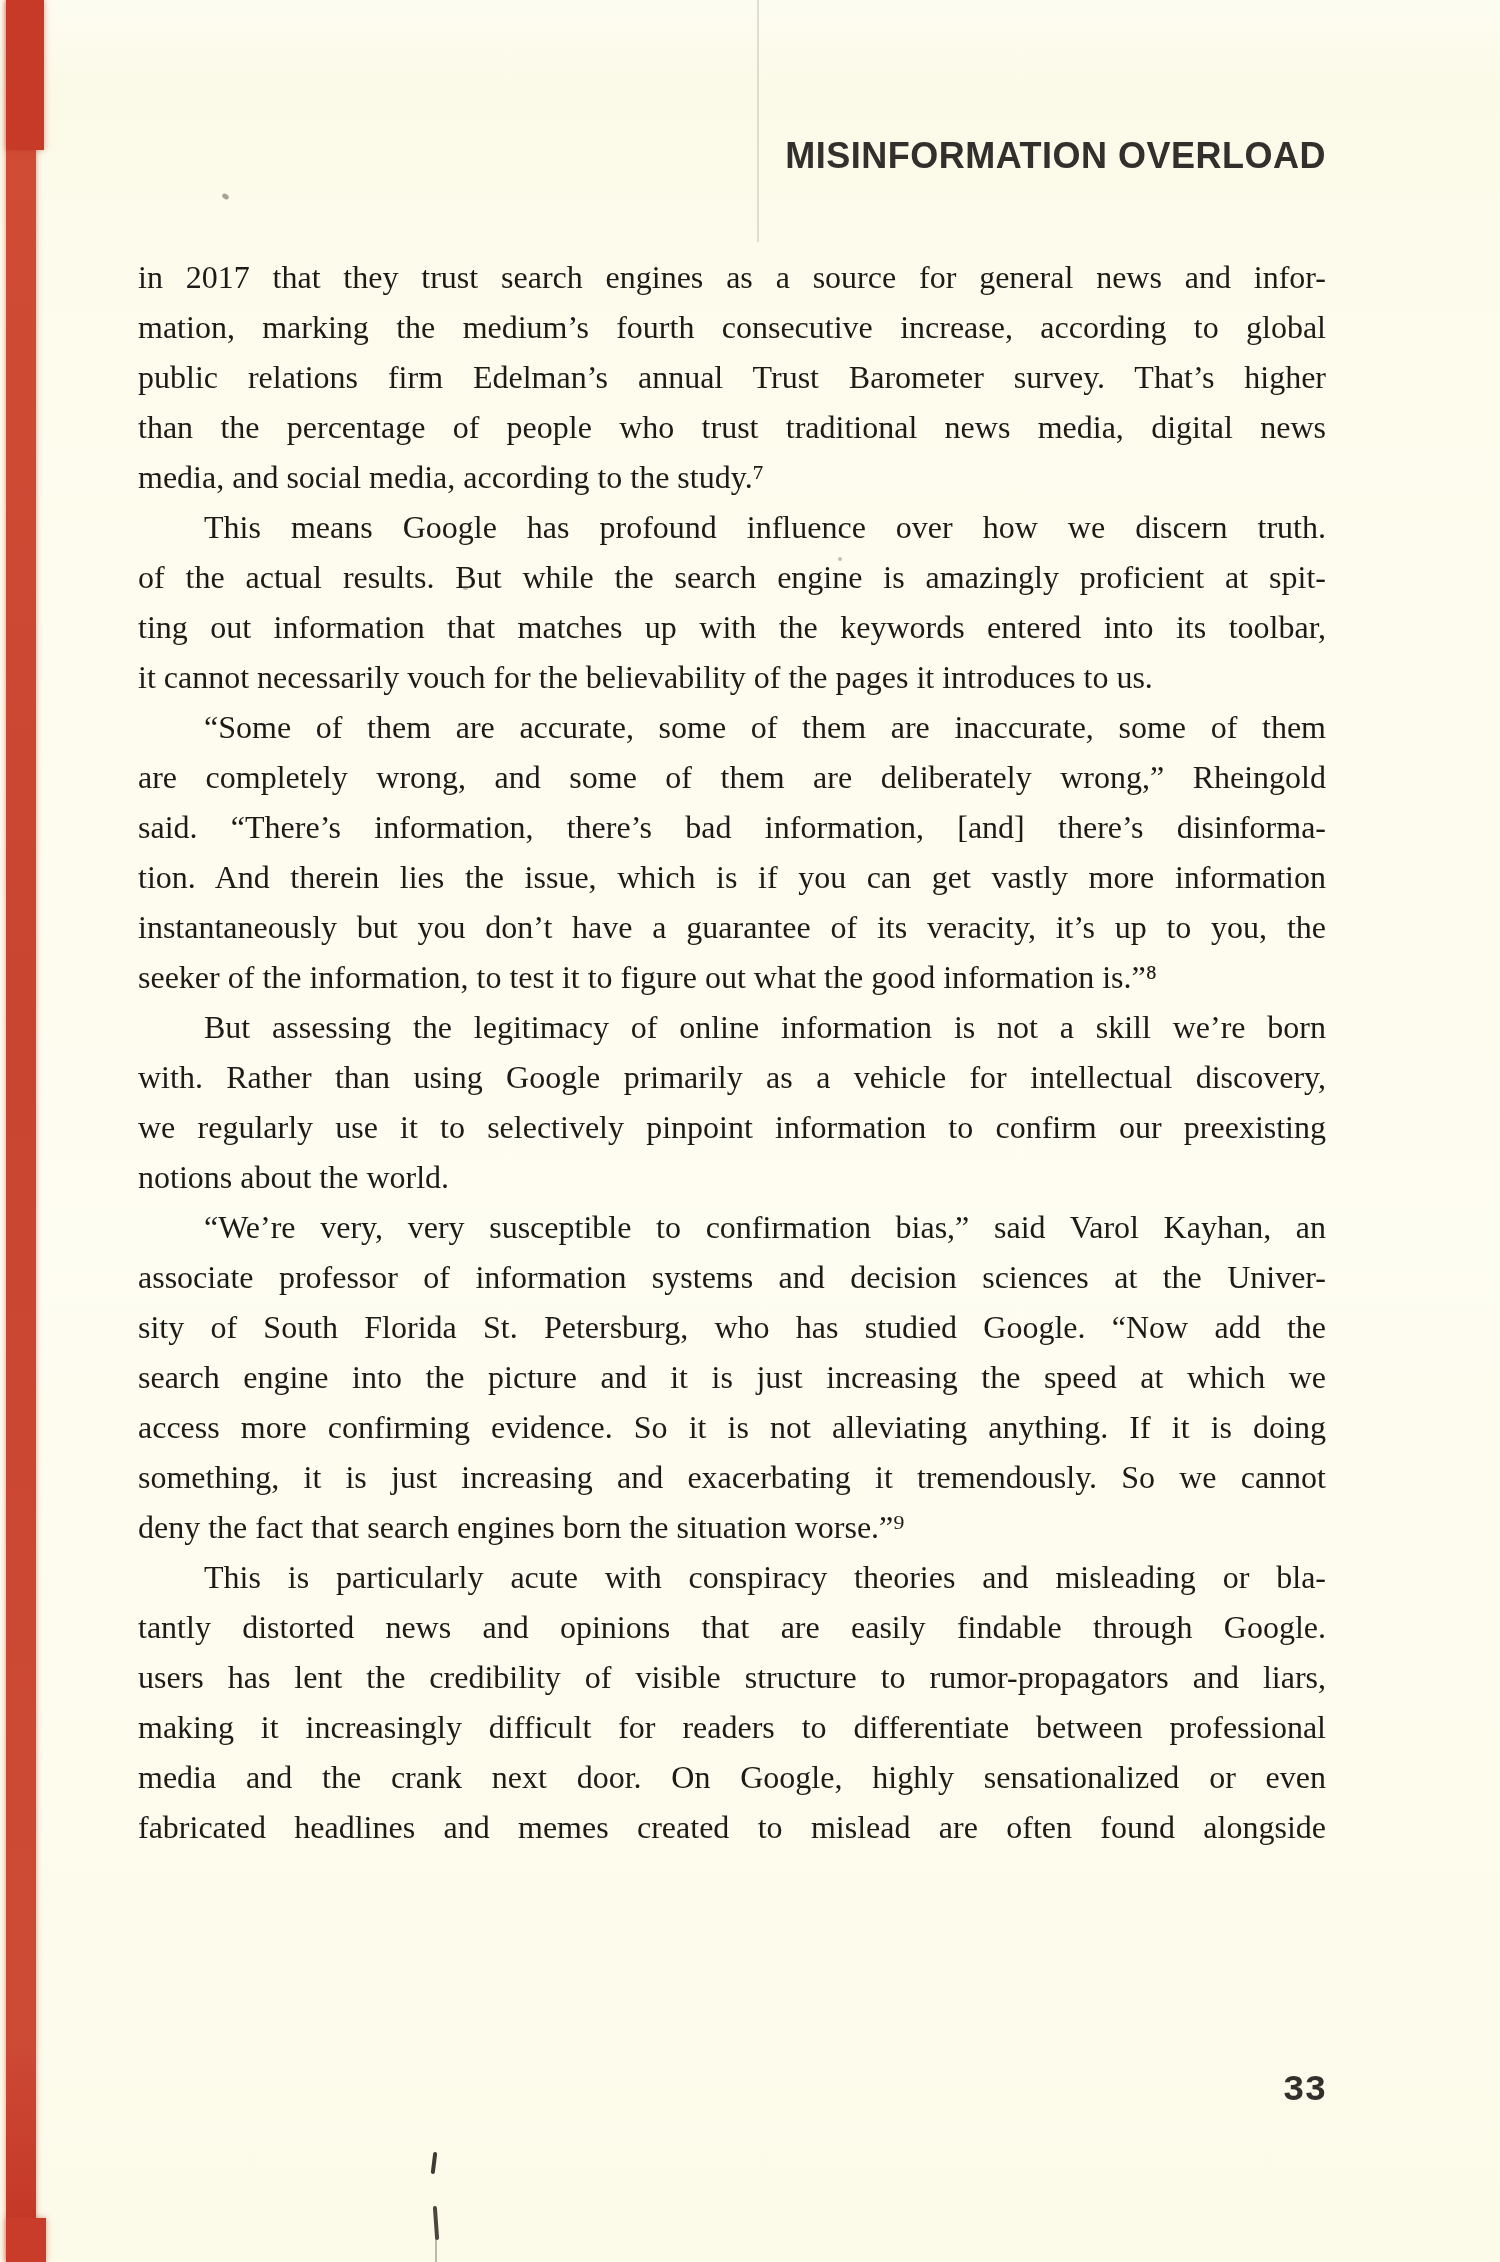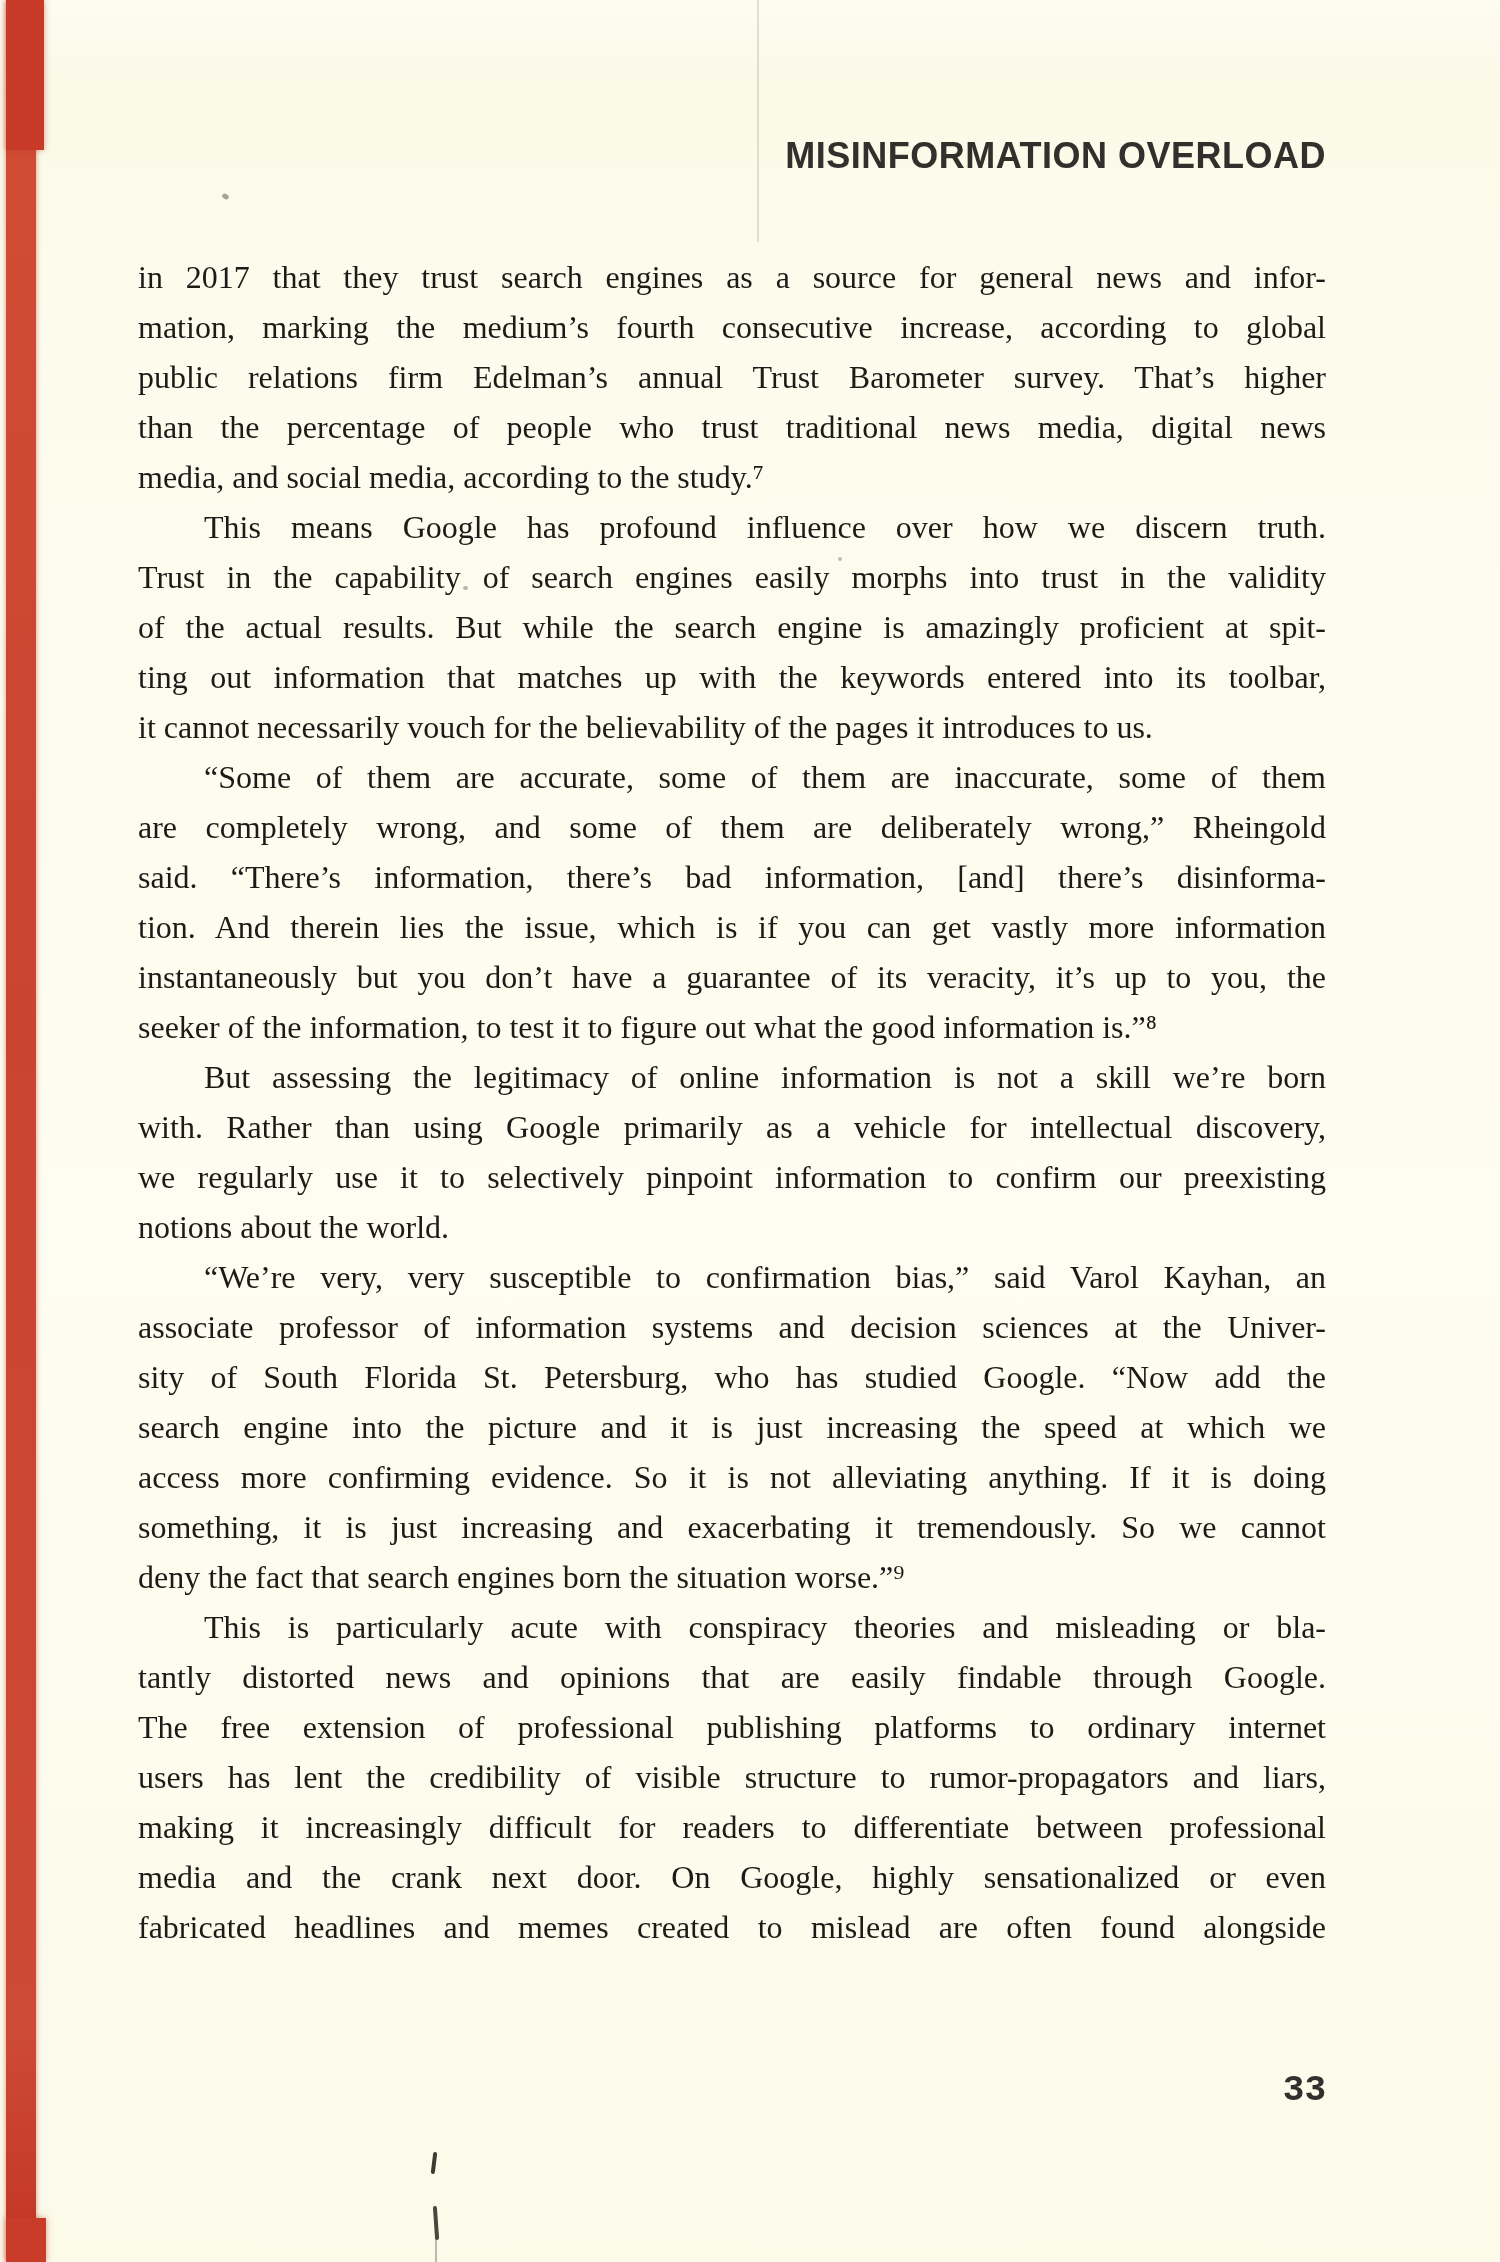--- a/index.html
+++ b/index.html
@@ -80,21 +80,20 @@
 
 <div class="running-header">MISINFORMATION OVERLOAD</div>
 
 <div class="body-text">
     <div class="line">in 2017 that they trust search engines as a source for general news and infor-</div>
     <div class="line">mation, marking the medium’s fourth consecutive increase, according to global</div>
     <div class="line">public relations firm Edelman’s annual Trust Barometer survey. That’s higher</div>
     <div class="line">than the percentage of people who trust traditional news media, digital news</div>
     <div class="line para-last">media, and social media, according to the study.⁷</div>
     <div class="line indent">This means Google has profound influence over how we discern truth.</div>
-    <div class="line">Trust in the capability of search engines easily morphs into trust in the validity</div>
     <div class="line">of the actual results. But while the search engine is amazingly proficient at spit-</div>
     <div class="line">ting out information that matches up with the keywords entered into its toolbar,</div>
     <div class="line para-last">it cannot necessarily vouch for the believability of the pages it introduces to us.</div>
     <div class="line indent">“Some of them are accurate, some of them are inaccurate, some of them</div>
     <div class="line">are completely wrong, and some of them are deliberately wrong,” Rheingold</div>
     <div class="line">said. “There’s information, there’s bad information, [and] there’s disinforma-</div>
     <div class="line">tion. And therein lies the issue, which is if you can get vastly more information</div>
     <div class="line">instantaneously but you don’t have a guarantee of its veracity, it’s up to you, the</div>
     <div class="line para-last">seeker of the information, to test it to figure out what the good information is.”⁸</div>
     <div class="line indent">But assessing the legitimacy of online information is not a skill we’re born</div>
@@ -103,21 +102,20 @@
     <div class="line para-last">notions about the world.</div>
     <div class="line indent">“We’re very, very susceptible to confirmation bias,” said Varol Kayhan, an</div>
     <div class="line">associate professor of information systems and decision sciences at the Univer-</div>
     <div class="line">sity of South Florida St. Petersburg, who has studied Google. “Now add the</div>
     <div class="line">search engine into the picture and it is just increasing the speed at which we</div>
     <div class="line">access more confirming evidence. So it is not alleviating anything. If it is doing</div>
     <div class="line">something, it is just increasing and exacerbating it tremendously. So we cannot</div>
     <div class="line para-last">deny the fact that search engines born the situation worse.”⁹</div>
     <div class="line indent">This is particularly acute with conspiracy theories and misleading or bla-</div>
     <div class="line">tantly distorted news and opinions that are easily findable through Google.</div>
-    <div class="line">The free extension of professional publishing platforms to ordinary internet</div>
     <div class="line">users has lent the credibility of visible structure to rumor-propagators and liars,</div>
     <div class="line">making it increasingly difficult for readers to differentiate between professional</div>
     <div class="line">media and the crank next door. On Google, highly sensationalized or even</div>
     <div class="line">fabricated headlines and memes created to mislead are often found alongside</div>
   </div>
 
 <div class="page-number">33</div>
 
 <div class="crease-top"></div>
 <div class="fiber-tick-1"></div>

